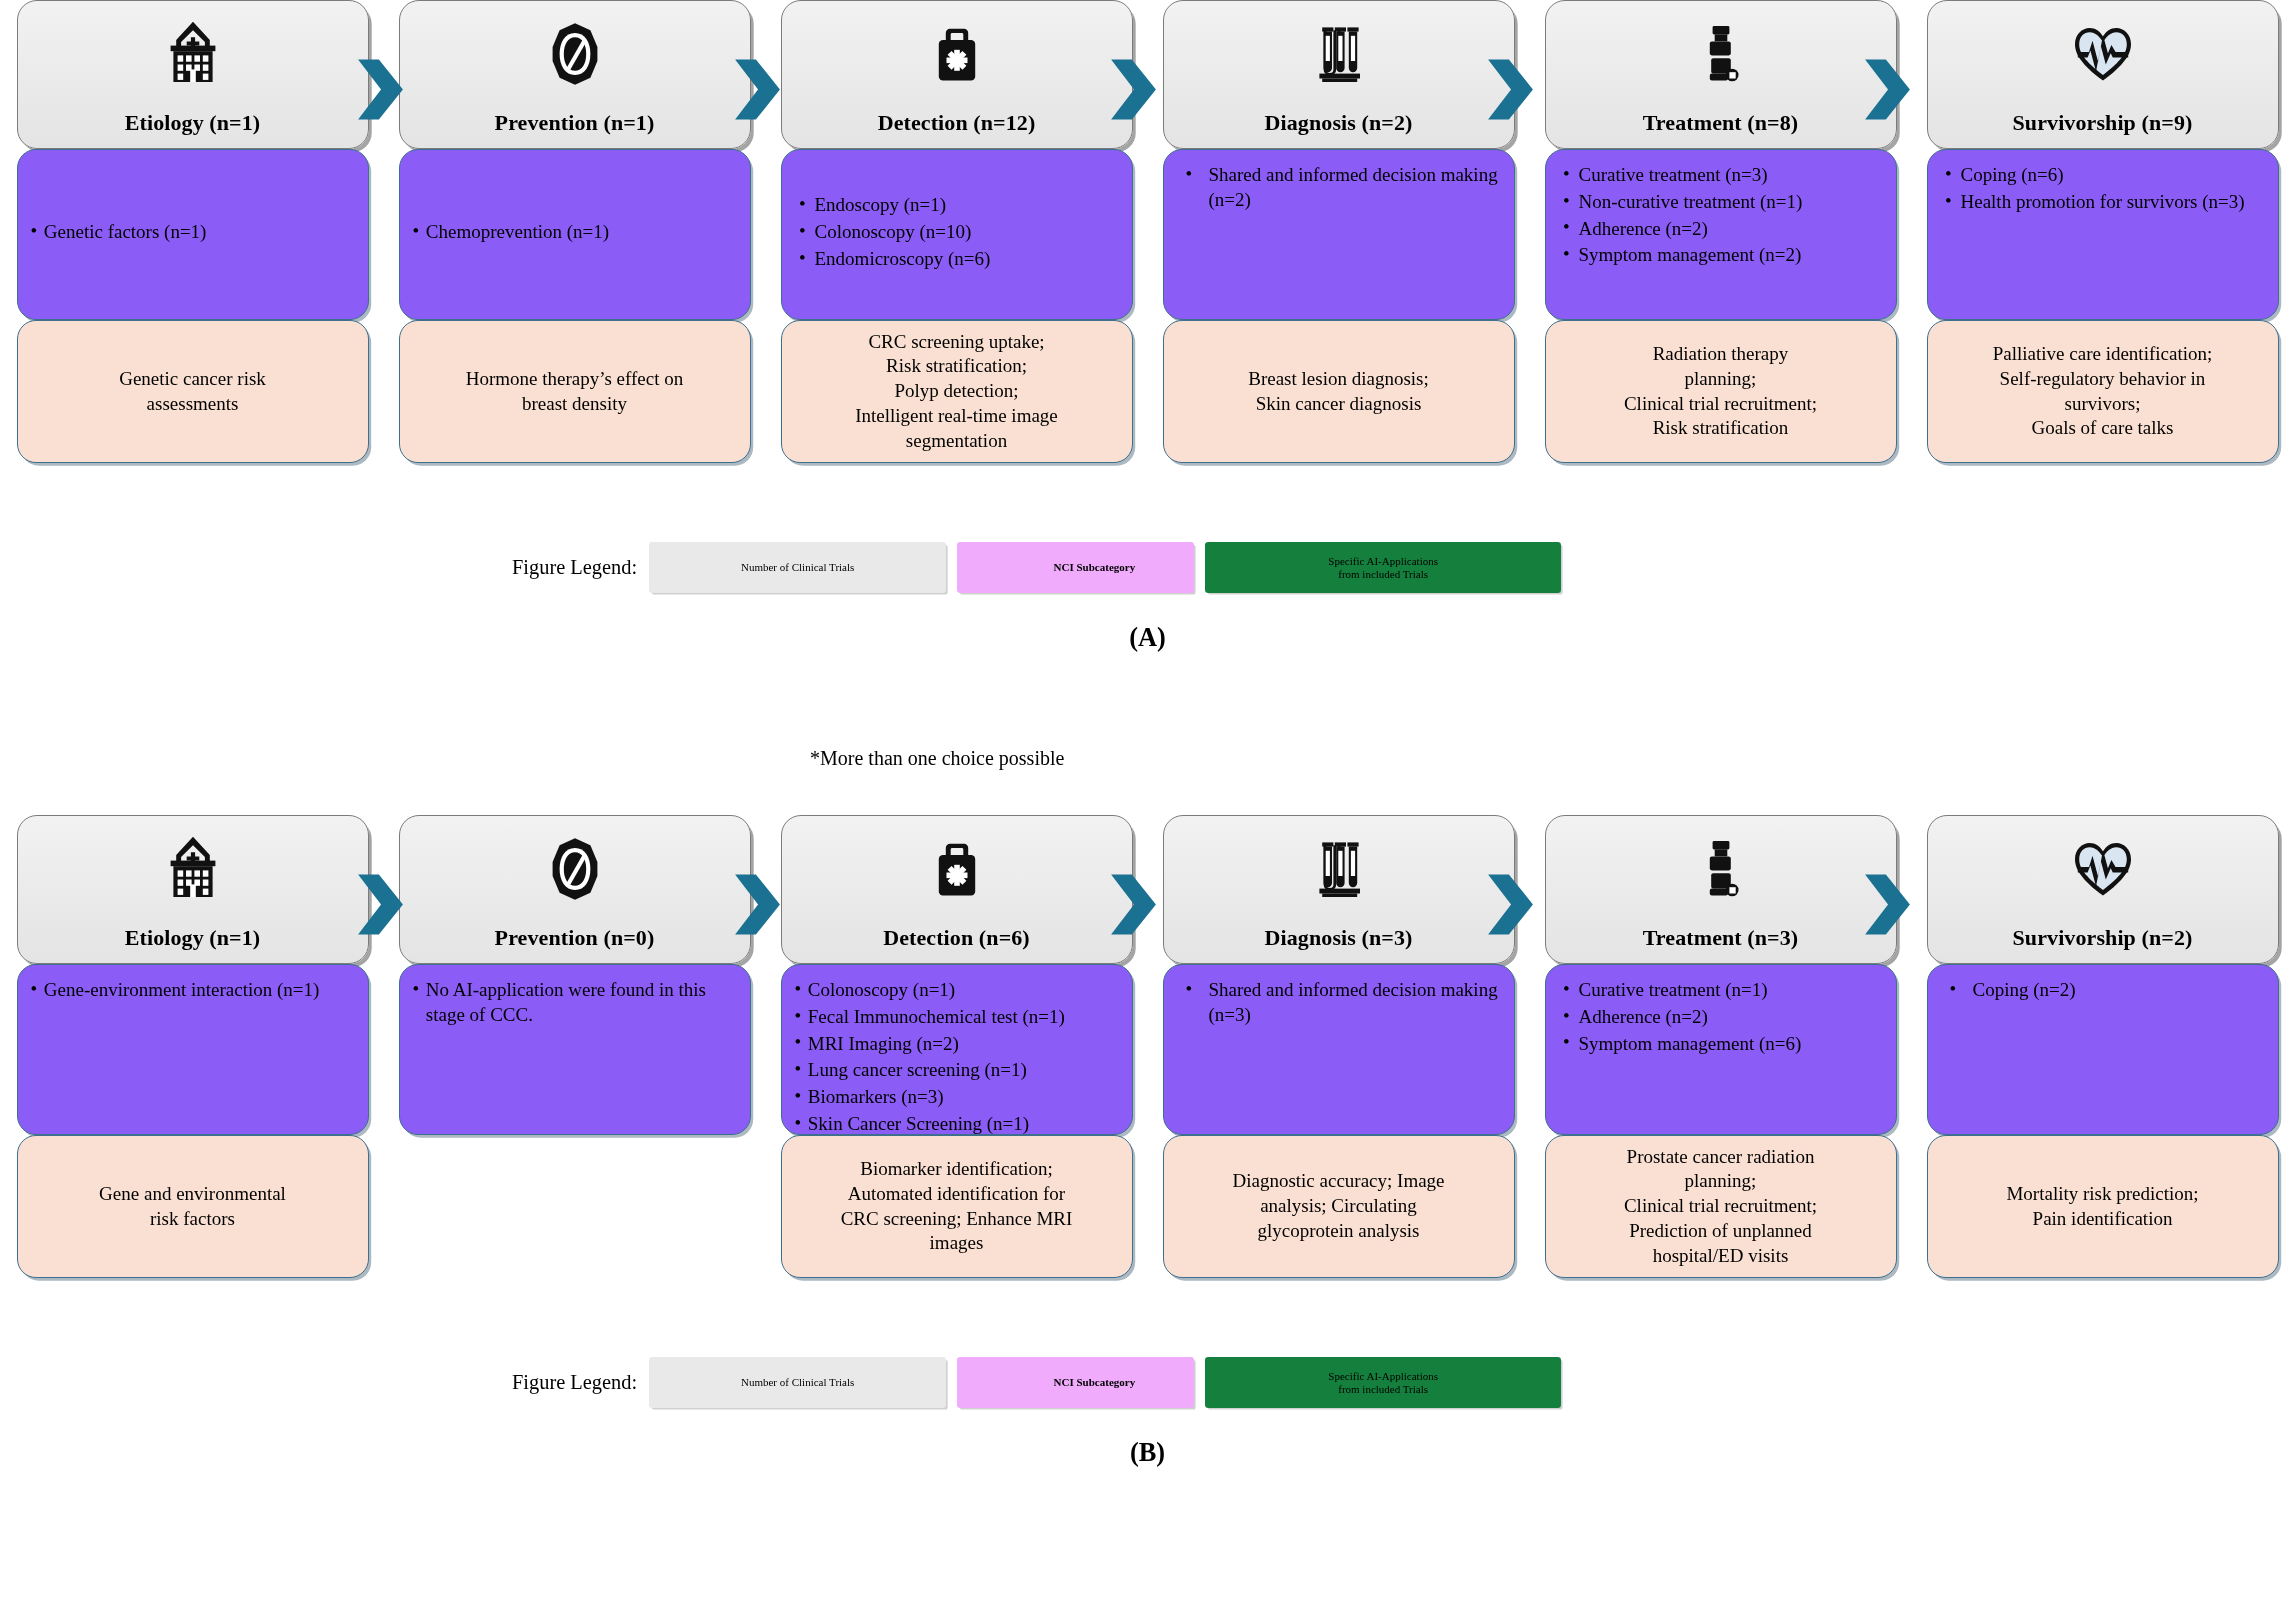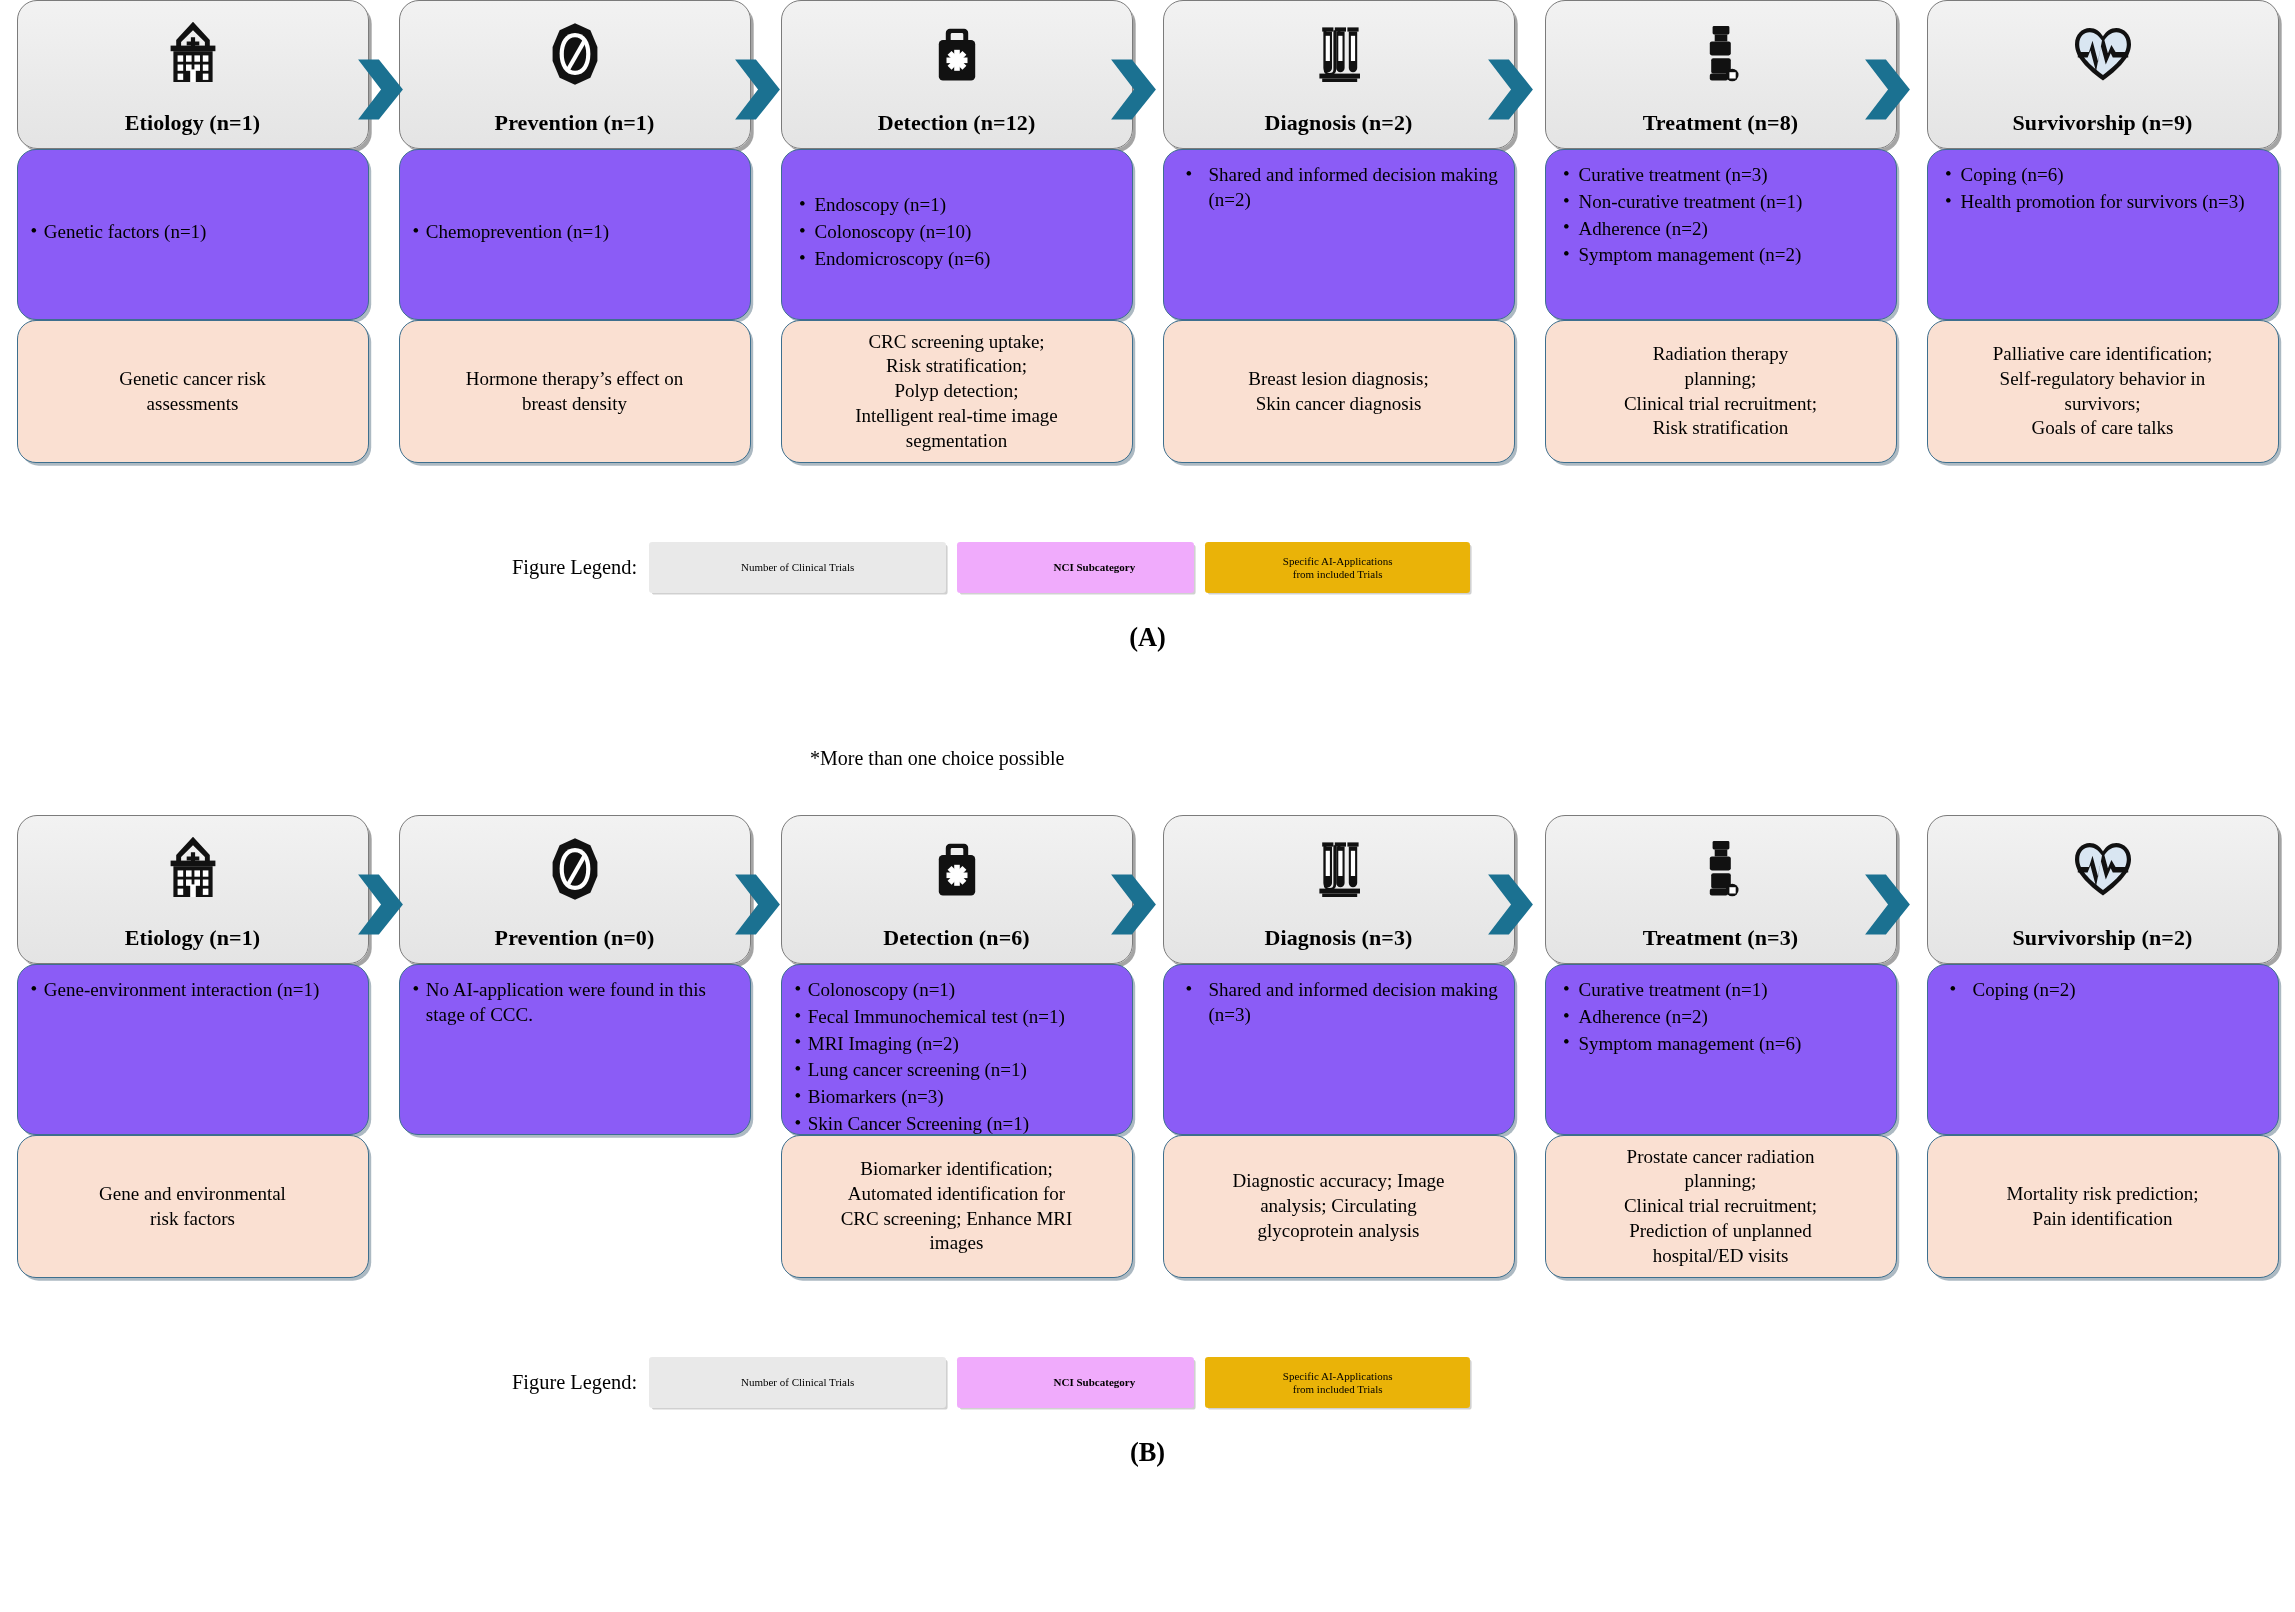--- a/index.html
+++ b/index.html
@@ -77,21 +77,21 @@
   .legend{position:absolute;display:flex;align-items:center;gap:0;}
   .legend-label{font-size:20.4px;margin-right:12px;white-space:nowrap;}
   .legend-chip{
     height:51px;display:flex;align-items:center;justify-content:center;text-align:center;
     font-size:11px;line-height:1.15;border-radius:3.3px;margin-right:11px;
     box-shadow:2.2px 2.2px 0 -0.6px rgba(120,120,120,.35);
     box-sizing:border-box;padding:2.2px 6.6px;
   }
   .chip-grey{background:#e9e9e9;width:297px;}
   .chip-blue{background:#f0abfc;width:237px;font-weight:bold;padding-left:44px;}
-  .chip-pink{background:#eab308;width:265px;}
+  .chip-pink{background:#15803d;width:356px;}
 
   .panel-letter{position:absolute;width:100%;text-align:center;font-size:26.4px;font-weight:bold;}
   .note{position:absolute;font-size:20px;}
 </style>
 </head>
 <body>
 
 <div class="page">
 
   <div class="panel" id="panelA" style="top: 0px; height: 661px;">

